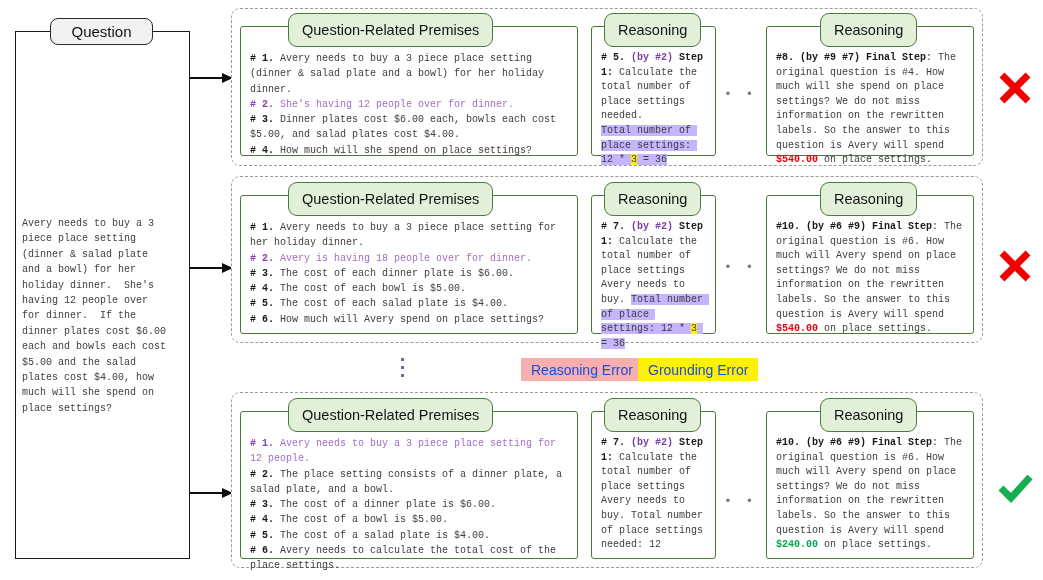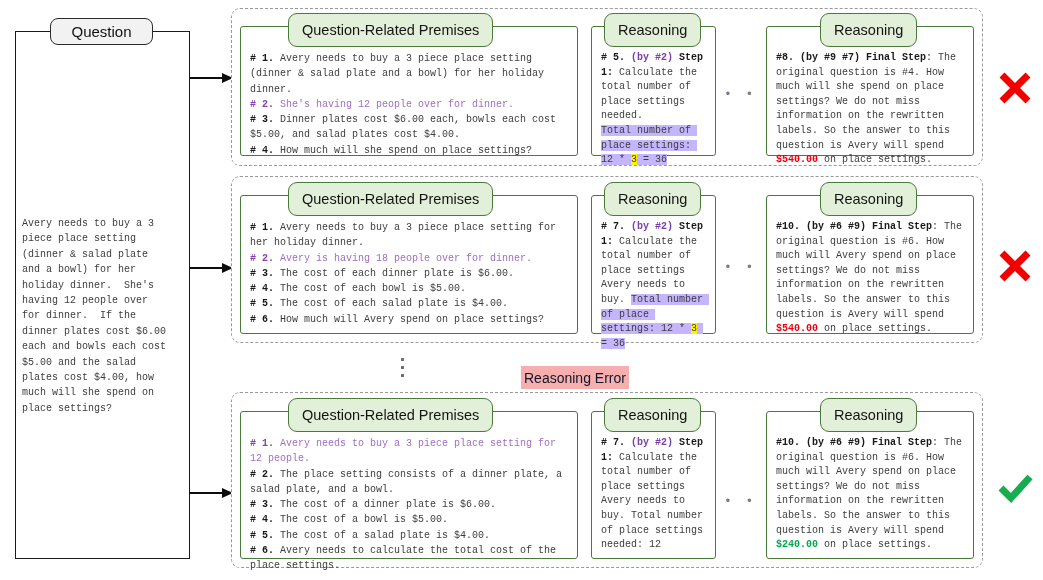--- a/index.html
+++ b/index.html
@@ -118,25 +118,24 @@
   }
   .dots-v i {
     display: block; width: 3px; height: 3px; background: #6e6e86;
   }
 
   
   .legend-item {
     position: absolute;
     height: 23px;
     display: flex; align-items: center; justify-content: center;
-    padding: 0 3px;
+    padding: 0 10px;
     font-size: 14px;
-    color: #0f172a;
+    color: #1d4ed8;
     white-space: nowrap;
-    margin-top: 8px;
   }
   .legend-red { background: #f7aeae; }
   .legend-yellow { background: #fff200; }
 
   
   .mark { position: absolute; }
   .mark svg { display: block; }
 </style>
 </head>
 <body>
@@ -222,20 +221,21 @@
       </svg>
   </div>
 
   <div class="dots-v" style="left:401px; top:358px;">
     <i></i>
       <i></i>
       <i></i>
   </div>
 
   <div class="legend-item legend-red" style="left:521px; top:358px;">Reasoning Error</div>
+  <div class="legend-item legend-yellow" style="left:638px; top:358px;">Grounding Error</div>
 
   <div class="row" style="left:231px; top:392px; width:752px; height:176px;"></div>
 
   <div class="panel" style="left:240px; top:411px; width:338px; height:148px;">
     <div class="panel-badge" style="left:47px;">Question-Related Premises</div>
     <div class="panel-body" id="r2p"><span class="muted-num"># 1.</span><span class="muted"> Avery needs to buy a 3 piece place setting for 12 people.</span>
 <span class="num"># 2.</span> The place setting consists of a dinner plate, a salad plate, and a bowl.
 <span class="num"># 3.</span> The cost of a dinner plate is $6.00.
 <span class="num"># 4.</span> The cost of a bowl is $5.00.
 <span class="num"># 5.</span> The cost of a salad plate is $4.00.

